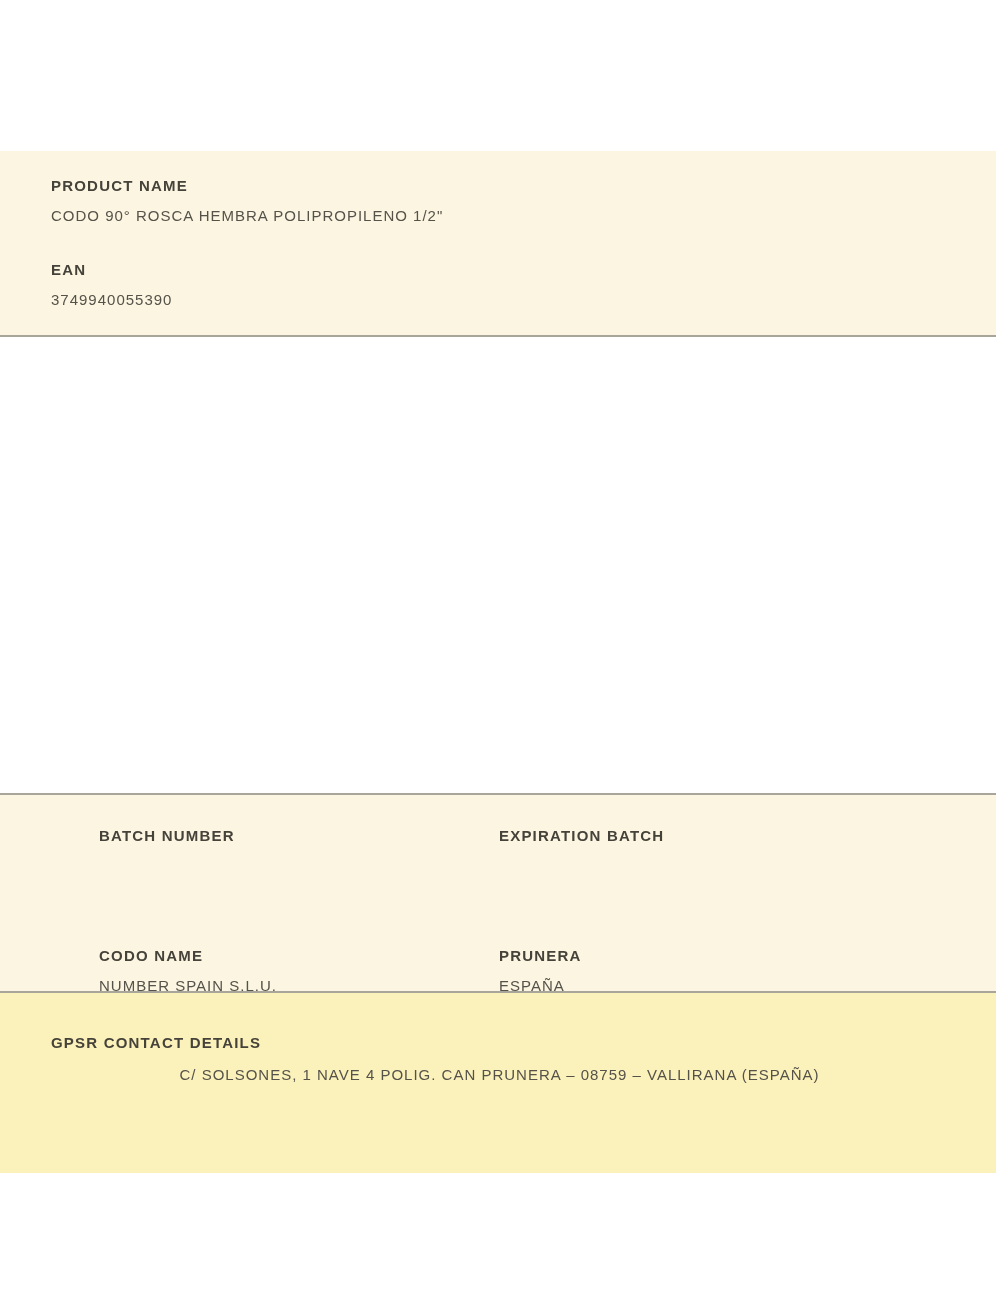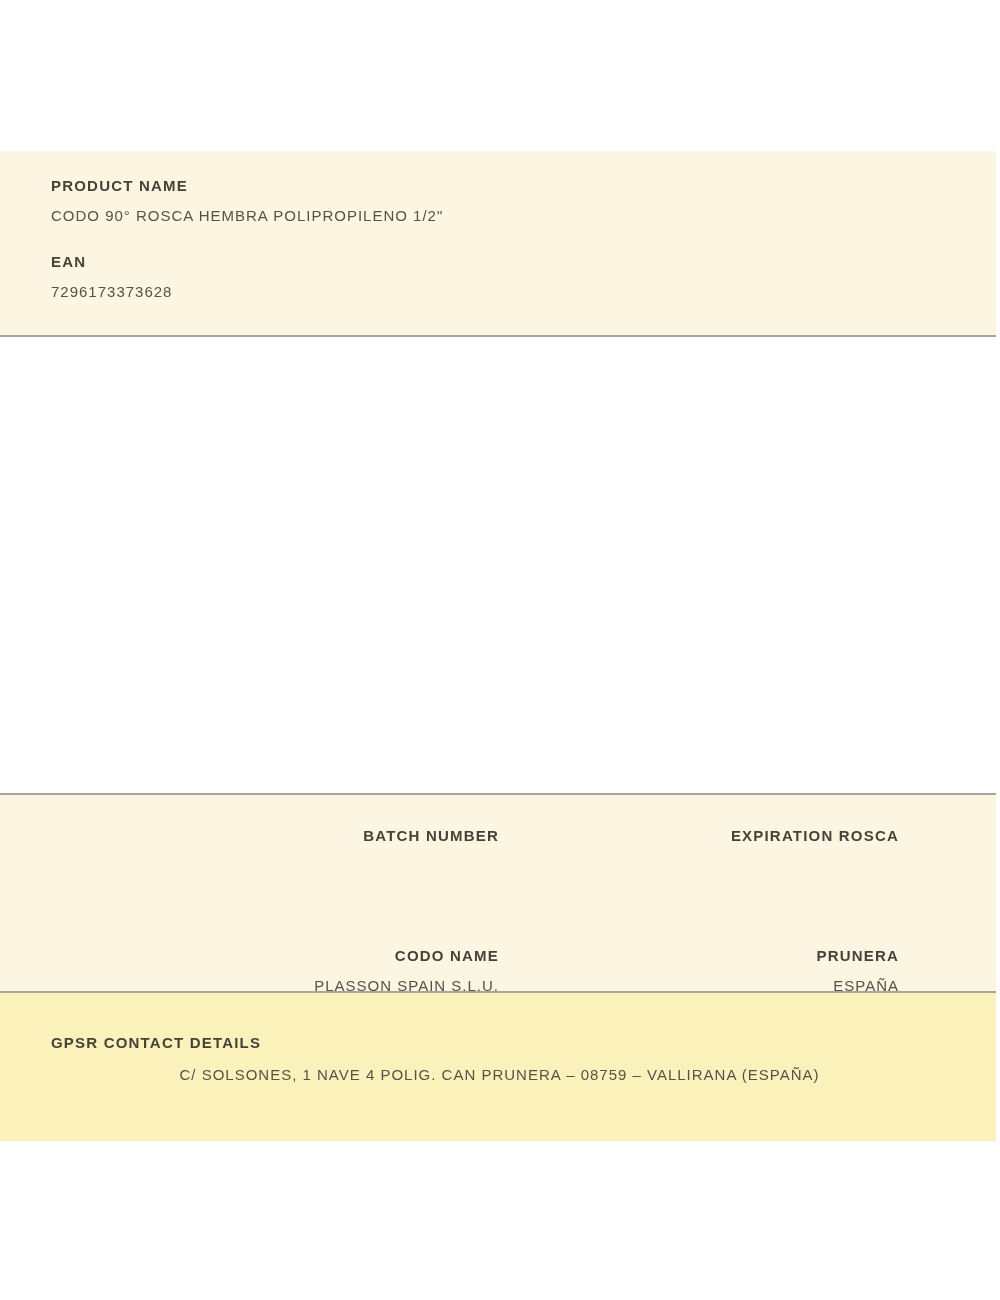--- a/index.html
+++ b/index.html
@@ -31,85 +31,85 @@
   .sec-batch {
     top: 793px;
     height: 200px;
     background: var(--cream, #fbf5e1);
     border-top: 2px solid var(--divider, #a8a59a);
     border-bottom: 2px solid var(--divider, #a8a59a);
     padding: 32px 0 0 99px;
   }
   .sec-gpsr {
     top: 993px;
-    height: 148px;
+    height: 180px;
     background: var(--yellow, #fbf1ba);
     padding: 41px 48px 0 51px;
   }
   .field-label {
     font-size: 15px;
     font-weight: bold;
     line-height: 18px;
     letter-spacing: 1.2px;
     color: var(--heading, #45423a);
   }
   .field-value {
     font-size: 15px;
     font-weight: normal;
     line-height: 19px;
     letter-spacing: 1px;
     color: var(--value, #55524a);
   }
   .sec-product .field-value { margin-top: 11px; }
-  .sec-product .row-ean { margin-top: 28px; }
+  .sec-product .row-ean { margin-top: 36px; }
 
   .cols {
     display: flex;
   }
   .col {
     width: 400px;
-    text-align: right;
+    text-align: left;
   }
   .row-2 { margin-top: 72px; }
   .col .field-value { margin-top: 11px; min-height: 19px; }
 
   .gpsr-address {
     margin-top: 13px;
     text-align: center;
   }
 </style>
 </head>
 <body>
 
 <div class="page">
 
   <div class="section sec-product">
     <div class="field-label">PRODUCT NAME</div>
     <div class="field-value">CODO 90° ROSCA HEMBRA POLIPROPILENO 1/2"</div>
     <div class="row-ean">
       <div class="field-label">EAN</div>
-      <div class="field-value">7296173373628</div>
+      <div class="field-value">3749940055390</div>
     </div>
   </div>
 
   <div class="section sec-batch">
     <div class="cols row-1">
       <div class="col">
         <div class="field-label">BATCH NUMBER</div>
         <div class="field-value"></div>
       </div>
       <div class="col">
-        <div class="field-label">EXPIRATION ROSCA</div>
+        <div class="field-label">EXPIRATION BATCH</div>
         <div class="field-value"></div>
       </div>
     </div>
     <div class="cols row-2">
       <div class="col">
         <div class="field-label">CODO NAME</div>
-        <div class="field-value">PLASSON SPAIN S.L.U.</div>
+        <div class="field-value">NUMBER SPAIN S.L.U.</div>
       </div>
       <div class="col">
         <div class="field-label">PRUNERA</div>
         <div class="field-value">ESPAÑA</div>
       </div>
     </div>
   </div>
 
   <div class="section sec-gpsr">
     <div class="field-label">GPSR CONTACT DETAILS</div>

